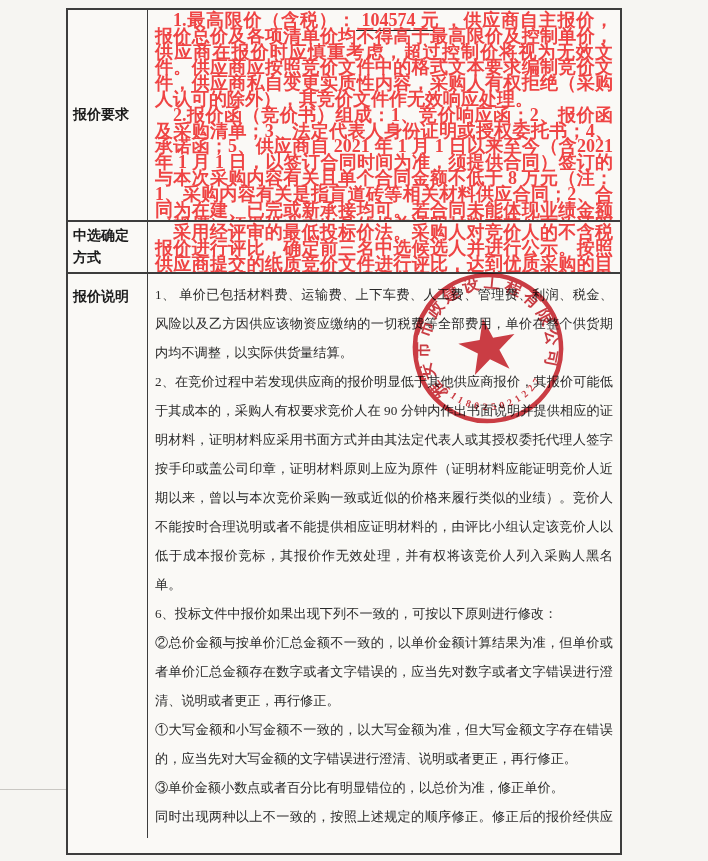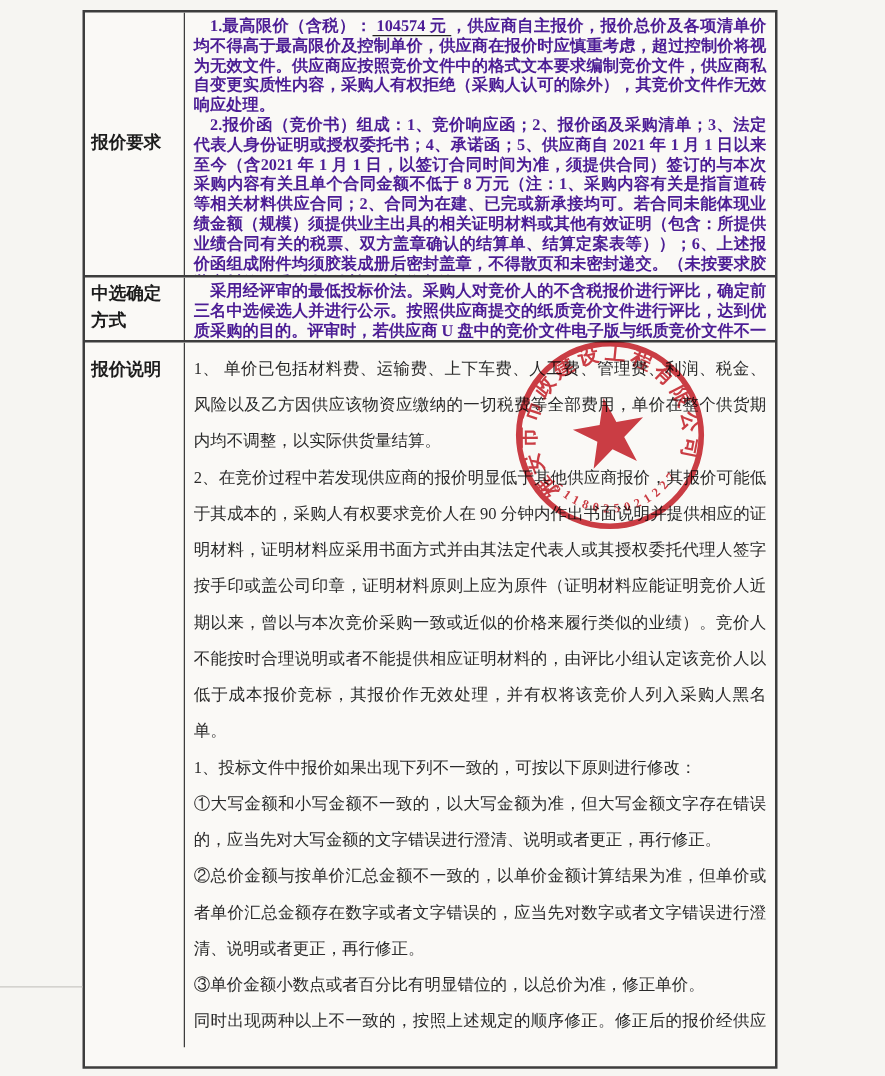--- a/index.html
+++ b/index.html
@@ -27,21 +27,21 @@
     font-size:14px;font-weight:bold;color:#1c1c1c;
     display:flex;align-items:center;
     padding:10px 5px;line-height:22px;
   }
   .t-row.r3 .label-cell{align-items:flex-start;padding-top:12px;}
   .content-cell{
     flex:1;box-sizing:border-box;padding:3px 7px 0 7px;overflow:hidden;
   }
   .content-cell p{margin:0;text-align:justify;}
   .dense{
-    font-size:13px;line-height:15.8px;font-weight:600;color:#4c1d95;
+    font-size:18px;line-height:15.8px;font-weight:600;color:#ef4444;
   }
   .indent{text-indent:1em;}
   .wide{
     font-size:13.2px;line-height:29px;font-weight:400;color:#2a2a2a;
   }
   .r3 .content-cell{padding-top:6px;}
   .u{border-bottom:1px solid #222;}
   .stamp{
     position:absolute;left:403px;top:263px;width:170px;height:170px;
     mix-blend-mode:multiply;opacity:0.88;
@@ -79,23 +79,23 @@
       <div class="content-cell">
         <p class="dense indent">采用经评审的最低投标价法。采购人对竞价人的不含税报价进行评比，确定前三名中选候选人并进行公示。按照供应商提交的纸质竞价文件进行评比，达到优质采购的目的。评审时，若供应商 U 盘中的竞价文件电子版与纸质竞价文件不一致时，按照供应商提交的纸质竞价文件进行评比。</p>
       </div>
     </div>
 
     <div class="t-row r3">
       <div class="label-cell">报价说明</div>
       <div class="content-cell">
         <p class="wide">1、 单价已包括材料费、运输费、上下车费、人工费、管理费、利润、税金、风险以及乙方因供应该物资应缴纳的一切税费等全部费用，单价在整个供货期内均不调整，以实际供货量结算。</p>
         <p class="wide">2、在竞价过程中若发现供应商的报价明显低于其他供应商报价，其报价可能低于其成本的，采购人有权要求竞价人在 90 分钟内作出书面说明并提供相应的证明材料，证明材料应采用书面方式并由其法定代表人或其授权委托代理人签字按手印或盖公司印章，证明材料原则上应为原件（证明材料应能证明竞价人近期以来，曾以与本次竞价采购一致或近似的价格来履行类似的业绩）。竞价人不能按时合理说明或者不能提供相应证明材料的，由评比小组认定该竞价人以低于成本报价竞标，其报价作无效处理，并有权将该竞价人列入采购人黑名单。</p>
-        <p class="wide">1、投标文件中报价如果出现下列不一致的，可按以下原则进行修改：</p>
+        <p class="wide">6、投标文件中报价如果出现下列不一致的，可按以下原则进行修改：</p>
+        <p class="wide">②总价金额与按单价汇总金额不一致的，以单价金额计算结果为准，但单价或者单价汇总金额存在数字或者文字错误的，应当先对数字或者文字错误进行澄清、说明或者更正，再行修正。</p>
         <p class="wide">①大写金额和小写金额不一致的，以大写金额为准，但大写金额文字存在错误的，应当先对大写金额的文字错误进行澄清、说明或者更正，再行修正。</p>
-        <p class="wide">②总价金额与按单价汇总金额不一致的，以单价金额计算结果为准，但单价或者单价汇总金额存在数字或者文字错误的，应当先对数字或者文字错误进行澄清、说明或者更正，再行修正。</p>
         <p class="wide">③单价金额小数点或者百分比有明显错位的，以总价为准，修正单价。</p>
         <p class="wide">同时出现两种以上不一致的，按照上述规定的顺序修正。修正后的报价经供应商确认后产生约束力，供应商不确认的，其投标文件作无效处理。供应商确认采取书面且加</p>
       </div>
     </div>
 
   </div>
 
   <div class="stamp">
     <svg width="170" height="170" viewBox="0 0 170 170">
       <defs>

